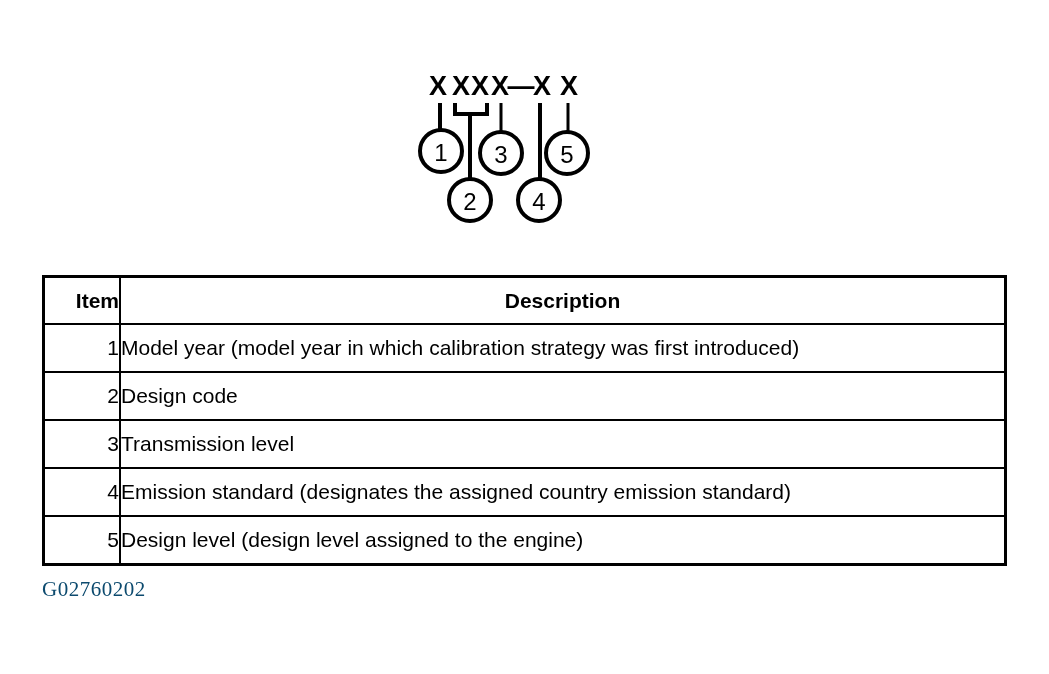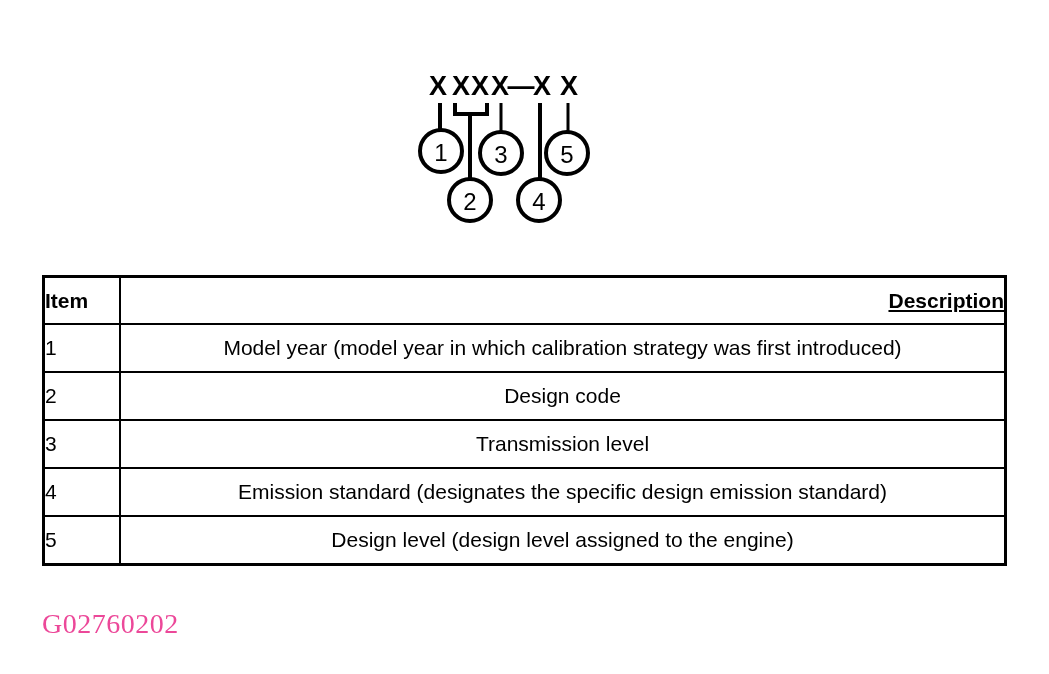--- a/index.html
+++ b/index.html
@@ -35,52 +35,50 @@
     border: 3px solid #000;
     background: #fff;
   }
   #spec-table td, #spec-table th {
     border: 2px solid #000;
     padding: 0;
     background: #fff;
   }
   .col-item {
     width: 74px;
-    text-align: left;
+    text-align: right;
     vertical-align: middle;
     font-size: 21px;
     height: 46px;
   }
   .col-desc {
-    text-align: center;
+    text-align: left;
     vertical-align: middle;
     font-size: 21px;
     height: 46px;
     padding-left: 9px;
   }
   thead .col-item, thead .col-desc {
     font-weight: bold;
     height: 45px;
   }
   thead .col-desc {
-    text-align: right;
+    text-align: center;
     padding-left: 0;
-    text-decoration: underline;
   }
 
   
   #figure-caption {
     position: absolute;
     left: 42px;
     top: 577px;
     font-family: "Liberation Serif", serif;
-    font-size: 28px;
+    font-size: 21px;
     letter-spacing: 0.5px;
-    color: #ec4899;
-    margin-top: 31px;
+    color: #0c4a6e;
   }
 </style>
 </head>
 <body>
 
 <svg id="callout-diagram" viewBox="0 0 1049 250" width="1049" height="250" xmlns="http://www.w3.org/2000/svg">
 
   <g font-family="Liberation Sans, sans-serif" font-size="27" font-weight="bold" text-anchor="middle" fill="#000">
     <text x="438" y="95">X</text>
     <text x="461" y="95">X</text>
@@ -139,21 +137,21 @@
     <tr>
       <td class="col-item">2</td>
       <td class="col-desc">Design code</td>
     </tr>
     <tr>
       <td class="col-item">3</td>
       <td class="col-desc">Transmission level</td>
     </tr>
     <tr>
       <td class="col-item">4</td>
-      <td class="col-desc">Emission standard (designates the specific design emission standard)</td>
+      <td class="col-desc">Emission standard (designates the assigned country emission standard)</td>
     </tr>
     <tr>
       <td class="col-item">5</td>
       <td class="col-desc">Design level (design level assigned to the engine)</td>
     </tr>
   </tbody>
 </table>
 
 <div id="figure-caption">G02760202</div>
 

